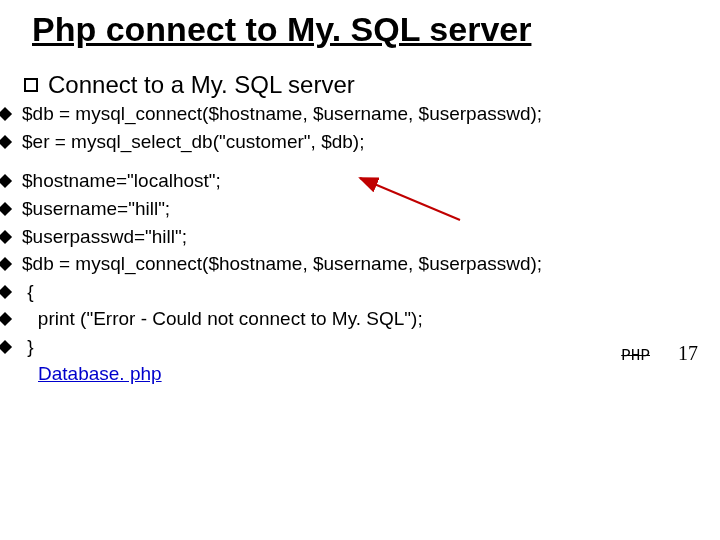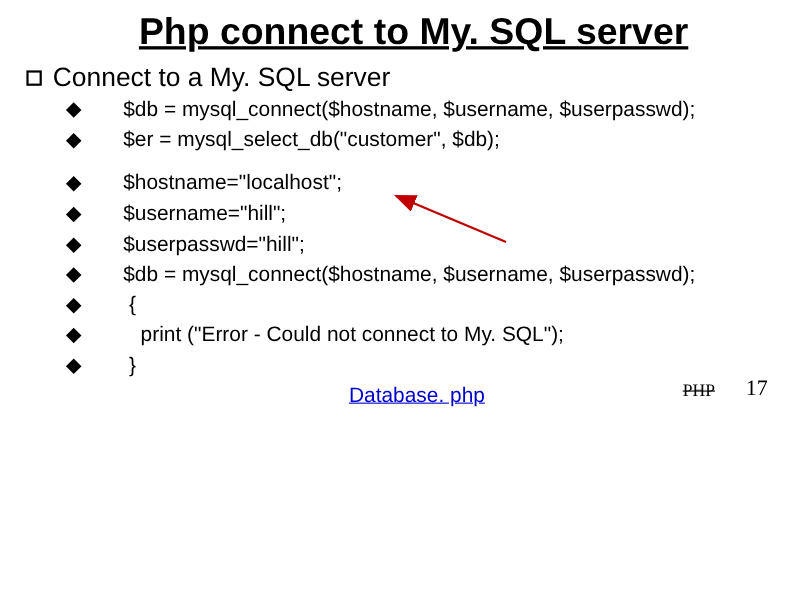--- a/index.html
+++ b/index.html
@@ -11,54 +11,51 @@
     font-family: "Comic Sans MS", "Comic Sans", cursive, sans-serif;
     color: #000;
     position: relative;
     overflow: hidden;
   }
   .slide {
     position: relative;
     width: 720px;
     height: 379px;
     box-sizing: border-box;
-    text-align: center;
   }
   .title {
     font-size: 34px;
     font-weight: bold;
     text-decoration: underline;
     padding: 10px 0 2px 32px;
     letter-spacing: 0px;
   }
   .lvl1 {
     font-size: 24px;
     padding-left: 24px;
-    margin-top: 6px;
+    margin-top: 20px;
     display: flex;
     align-items: flex-start;
   }
   .sqbullet {
     display: inline-block;
     width: 14px;
     height: 14px;
     border: 2px solid #000;
     margin-right: 10px;
     margin-top: 7px;
     flex: 0 0 auto;
     box-sizing: border-box;
   }
   .lvl2 {
     font-size: 19px;
-    padding-left: 62px;
     margin-top: 2px;
     display: flex;
     align-items: flex-start;
     line-height: 1.35;
-    gap: 28px;
   }
   .diamond {
     display: inline-block;
     width: 10px;
     height: 10px;
     background: #000;
     transform: rotate(45deg);
     margin-right: 12px;
     margin-top: 8px;
     flex: 0 0 auto;
@@ -90,21 +87,21 @@
     bottom: 14px;
     font-size: 20px;
     font-family: "Comic Sans MS", cursive;
     color: #000;
   }
   .footer-label {
     position: absolute;
     right: 70px;
     bottom: 14px;
     font-size: 16px;
-    font-family: Liberation Serif, serif;
+    font-family: Liberation Mono, monospace;
     color: #000;
     text-decoration: line-through;
   }
 </style>
 </head>
 <body>
 
 <div class="slide">
 
   <div class="title">Php connect to My. SQL server</div>

